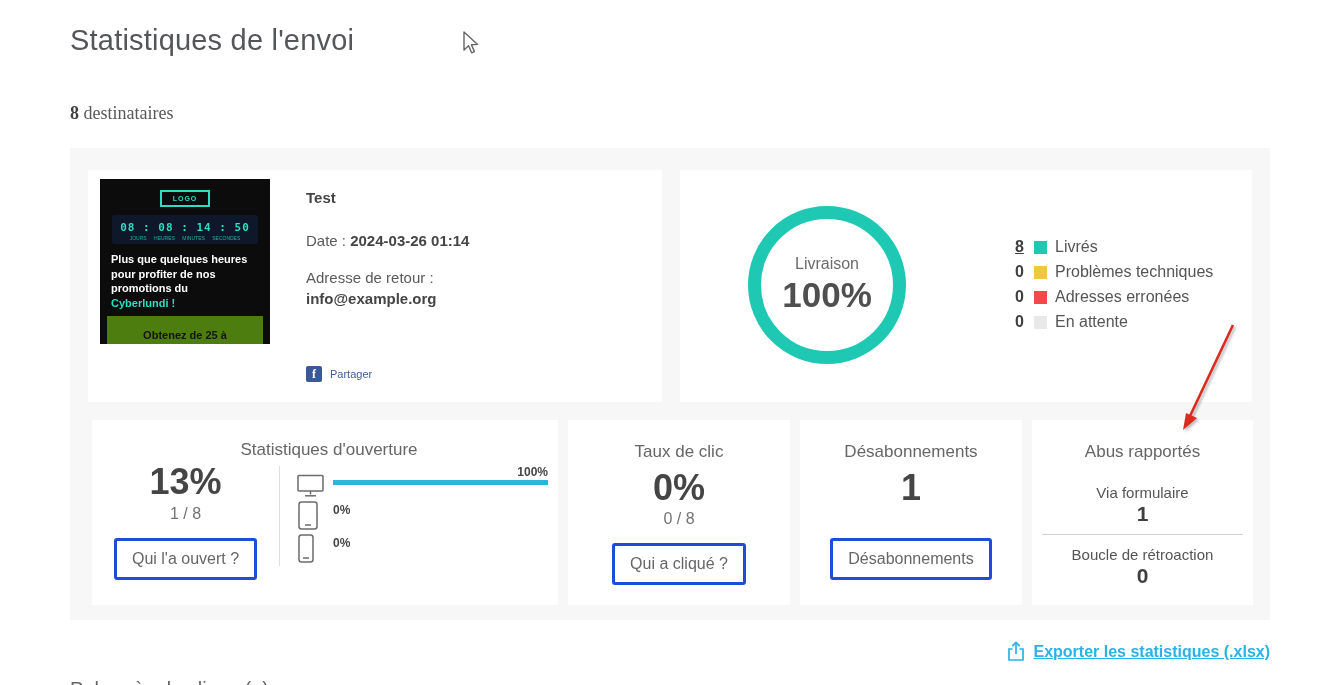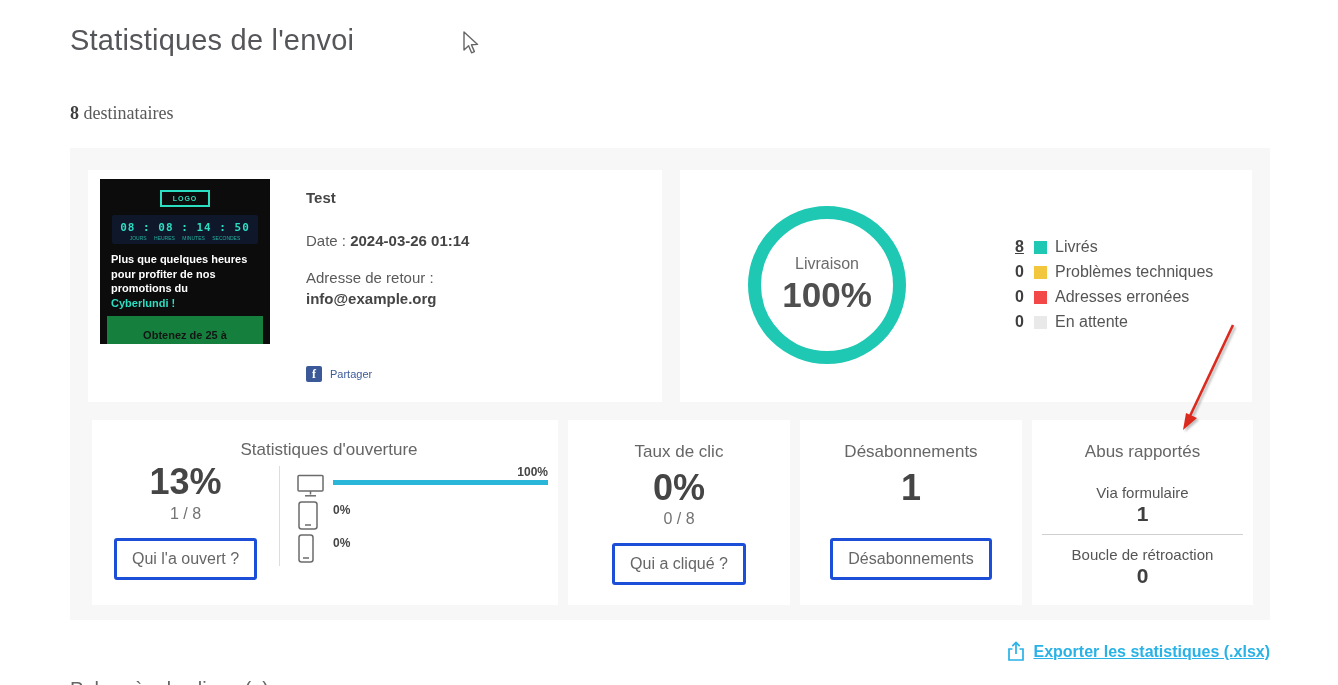--- a/index.html
+++ b/index.html
@@ -26,21 +26,21 @@
   .card-abuse    { left:962px; top:272px; width:221px; height:185px; }
   
   .thumb { position:absolute; left:12px; top:9px; width:170px; height:165px; background:#0c0c0c; overflow:hidden; text-align:center; cursor:pointer; }
   .logo-box { display:inline-block; margin-top:11px; border:2px solid #2adfc2; color:#2adfc2; font-size:7px; font-weight:bold; letter-spacing:1px; padding:3px 11px; }
   .timer { margin:8px 12px 0; background:#0f172a; border-radius:2px; padding:6px 0 3px; }
   .timer-digits { color:#2adfc2; font-size:11px; font-weight:bold; font-family:"DejaVu Sans Mono",monospace; letter-spacing:1px; }
   .timer-units { display:flex; justify-content:space-around; padding:1px 14px 0; }
   .timer-units span { color:#2adfc2; font-size:5px; opacity:.75; }
   .thumb-headline { margin:8px 11px 0; text-align:left; color:#fff; font-weight:bold; font-size:11px; line-height:1.32; }
   .thumb-highlight { color:#2adfc2; }
-  .thumb-cta { margin:6px 7px 0; background:#15803d; color:#141414; font-weight:bold; font-size:11px; line-height:1.4; padding:12px 4px; }
+  .thumb-cta { margin:6px 7px 0; background:#4d7c0f; color:#141414; font-weight:bold; font-size:11px; line-height:1.4; padding:12px 4px; }
   .email-details { position:absolute; left:218px; top:18px; right:14px; font-size:15px; line-height:1.28; }
   .email-name { font-weight:bold; color:#454545; }
   .detail-line { margin-top:3px; color:#5a5a5a; }
   .detail-line.first { margin-top:24px; }
   .detail-line b { color:#454545; }
   .reply-label { margin-top:18px; }
   .share-row { position:absolute; left:218px; bottom:20px; display:flex; align-items:center; gap:8px; text-decoration:none; cursor:pointer; }
   .fb-icon { width:16px; height:16px; background:#3b5998; border-radius:2px; color:#fff; font-weight:bold; font-size:12px; line-height:16px; text-align:center; font-family:"Liberation Serif",serif; }
   .share-label { font-size:11px; color:#3e5b98; }
   

